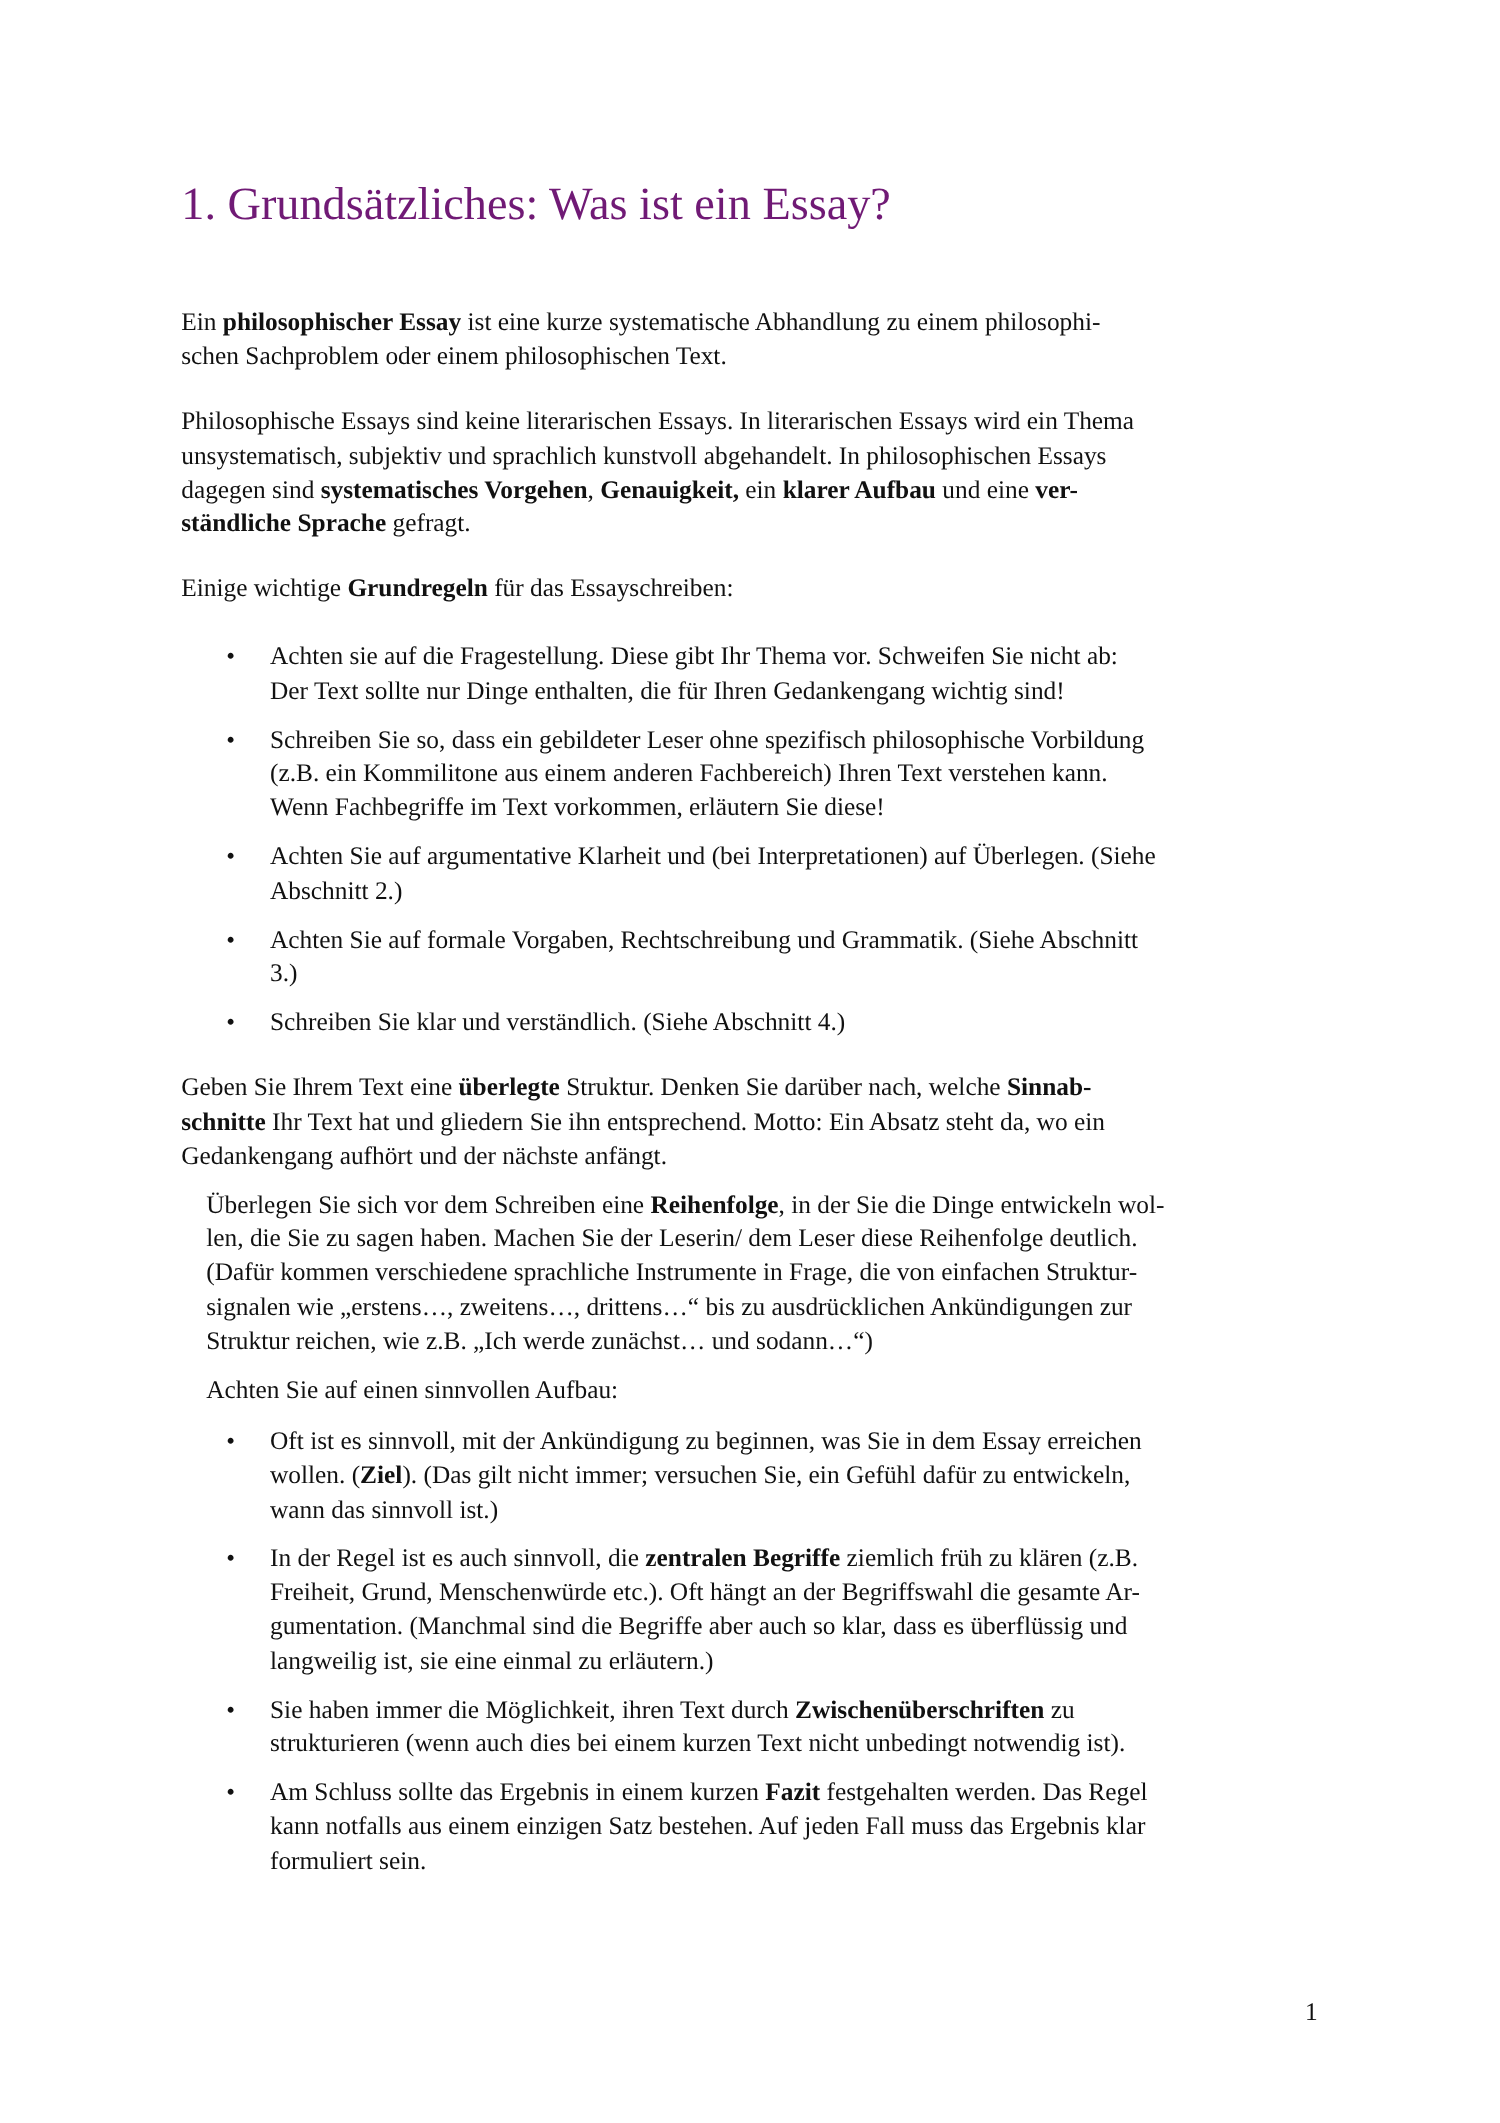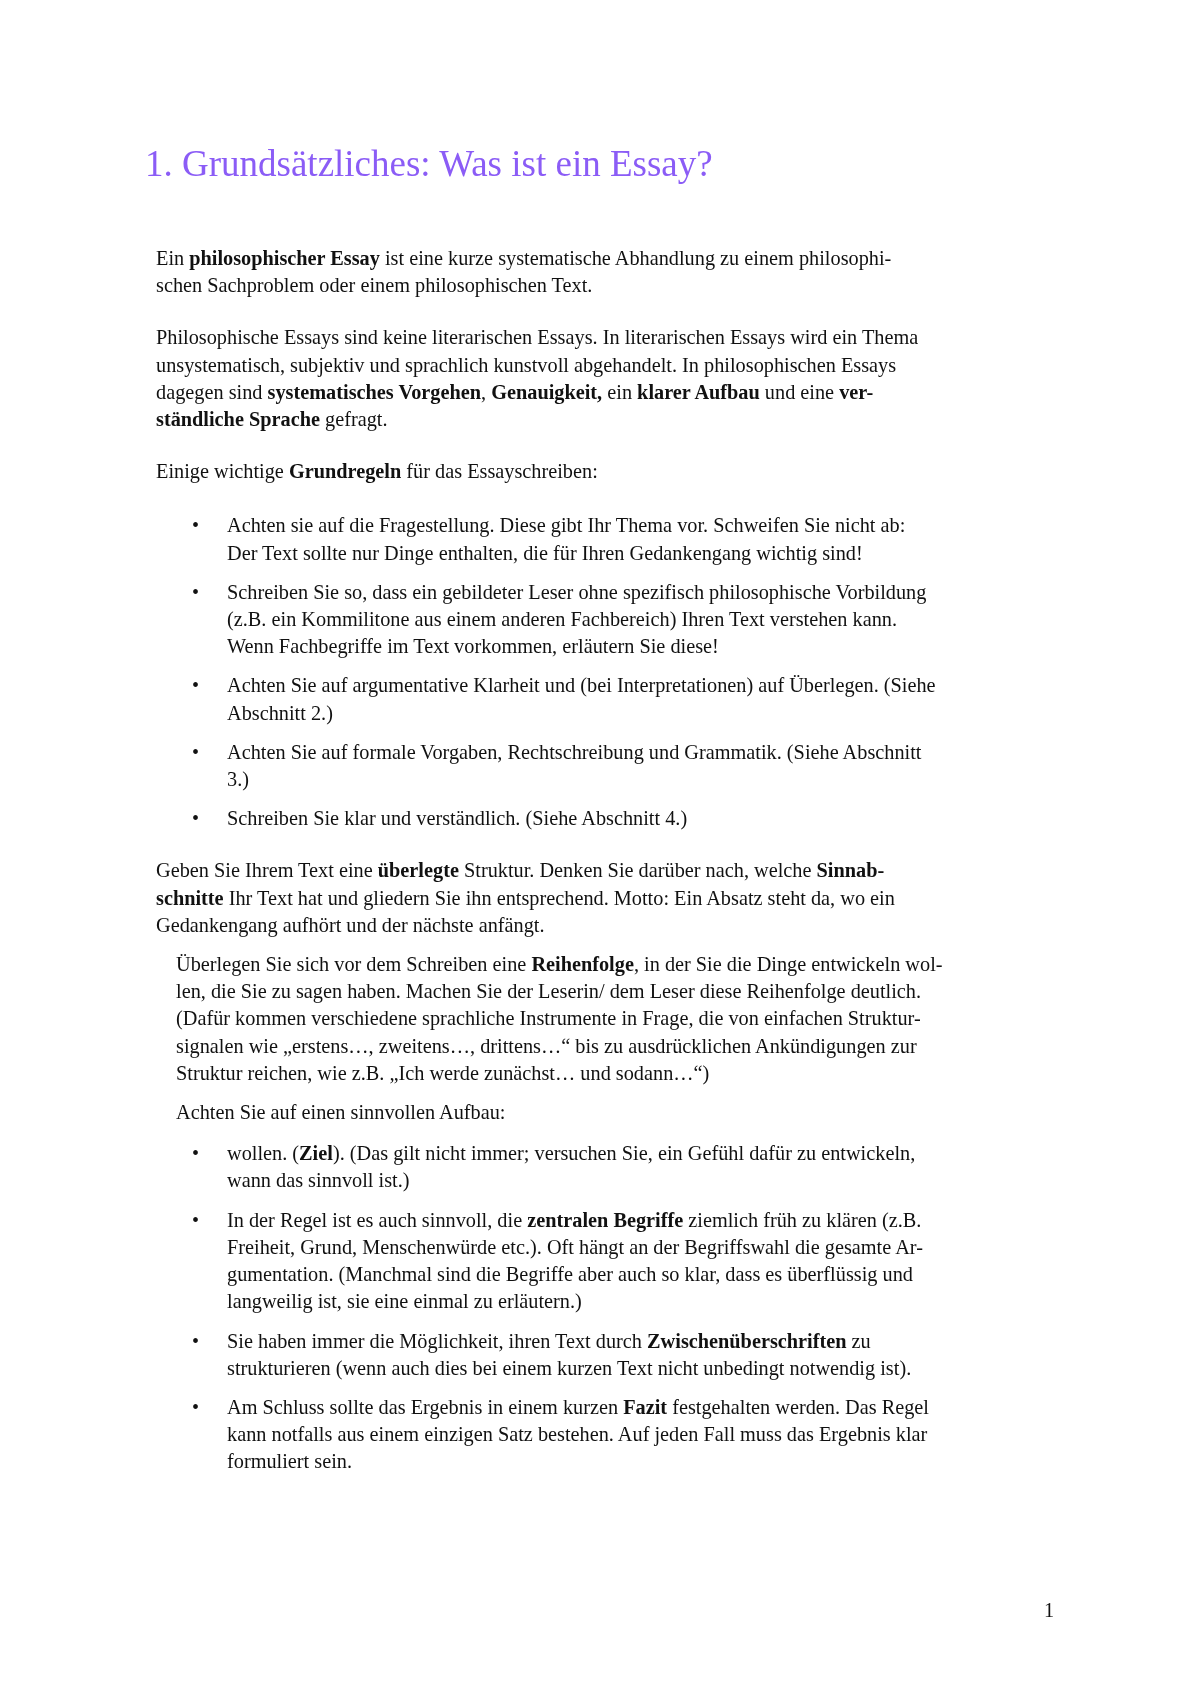--- a/index.html
+++ b/index.html
@@ -1,21 +1,21 @@
 <!DOCTYPE html>
 <html><head>
 <meta charset="utf-8">
 <style>
   html, body { margin: 0; padding: 0; background: #ffffff; }
   body { width: 1200px; height: 1698px; position: relative; overflow: hidden;
          font-family: "Liberation Serif", "DejaVu Serif", serif; color: #111111; }
   .page { position: absolute; left: 145px; top: 0; width: 915px; }
   h1 { position: absolute; left: 0; top: 142px; margin: 0; font-weight: normal;
-       font-size: 37px; line-height: 44px; color: #8b5cf6; white-space: nowrap; }
-  .body { position: absolute; left: 11px; top: 245px; width: 915px; font-size: 20.3px; line-height: 27.2px; }
+       font-size: 37px; line-height: 44px; color: #701a75; white-space: nowrap; }
+  .body { position: absolute; left: 0; top: 245px; width: 915px; font-size: 20.3px; line-height: 27.2px; }
   p { margin: 0; }
   .gap-l { margin-top: 25px; }
   .gap-s { margin-top: 12px; margin-left: 20px; }
   b { font-weight: bold; }
   ul { list-style: none; margin: 0; padding: 0; }
   li { position: relative; padding-left: 71px; }
   li .bullet { position: absolute; left: 36px; top: 0; font-size: 20px; }
   .list1 { margin-top: 27px; }
   .list1 li + li { margin-top: 12px; }
   .list2 { margin-top: 14px; }
@@ -80,20 +80,21 @@
         <span class="line"><span>(Dafür kommen verschiedene sprachliche Instrumente in Frage, die von einfachen Struktur-</span></span>
         <span class="line"><span>signalen wie „erstens…, zweitens…, drittens…“ bis zu ausdrücklichen Ankündigungen zur</span></span>
         <span class="line"><span>Struktur reichen, wie z.B. „Ich werde zunächst… und sodann…“)</span></span>
       </p>
     <p class="gap-s">
         <span class="line"><span>Achten Sie auf einen sinnvollen Aufbau:</span></span>
       </p>
     <ul class="list2">
         <li>
           <span class="bullet">•</span>
+          <span class="line"><span>Oft ist es sinnvoll, mit der Ankündigung zu beginnen, was Sie in dem Essay erreichen</span></span>
           <span class="line"><span>wollen. (</span><b>Ziel</b><span>). (Das gilt nicht immer; versuchen Sie, ein Gefühl dafür zu entwickeln,</span></span>
           <span class="line"><span>wann das sinnvoll ist.)</span></span>
         </li>
         <li>
           <span class="bullet">•</span>
           <span class="line"><span>In der Regel ist es auch sinnvoll, die </span><b>zentralen Begriffe</b><span> ziemlich früh zu klären (z.B.</span></span>
           <span class="line"><span>Freiheit, Grund, Menschenwürde etc.). Oft hängt an der Begriffswahl die gesamte Ar-</span></span>
           <span class="line"><span>gumentation. (Manchmal sind die Begriffe aber auch so klar, dass es überflüssig und</span></span>
           <span class="line"><span>langweilig ist, sie eine einmal zu erläutern.)</span></span>
         </li>

